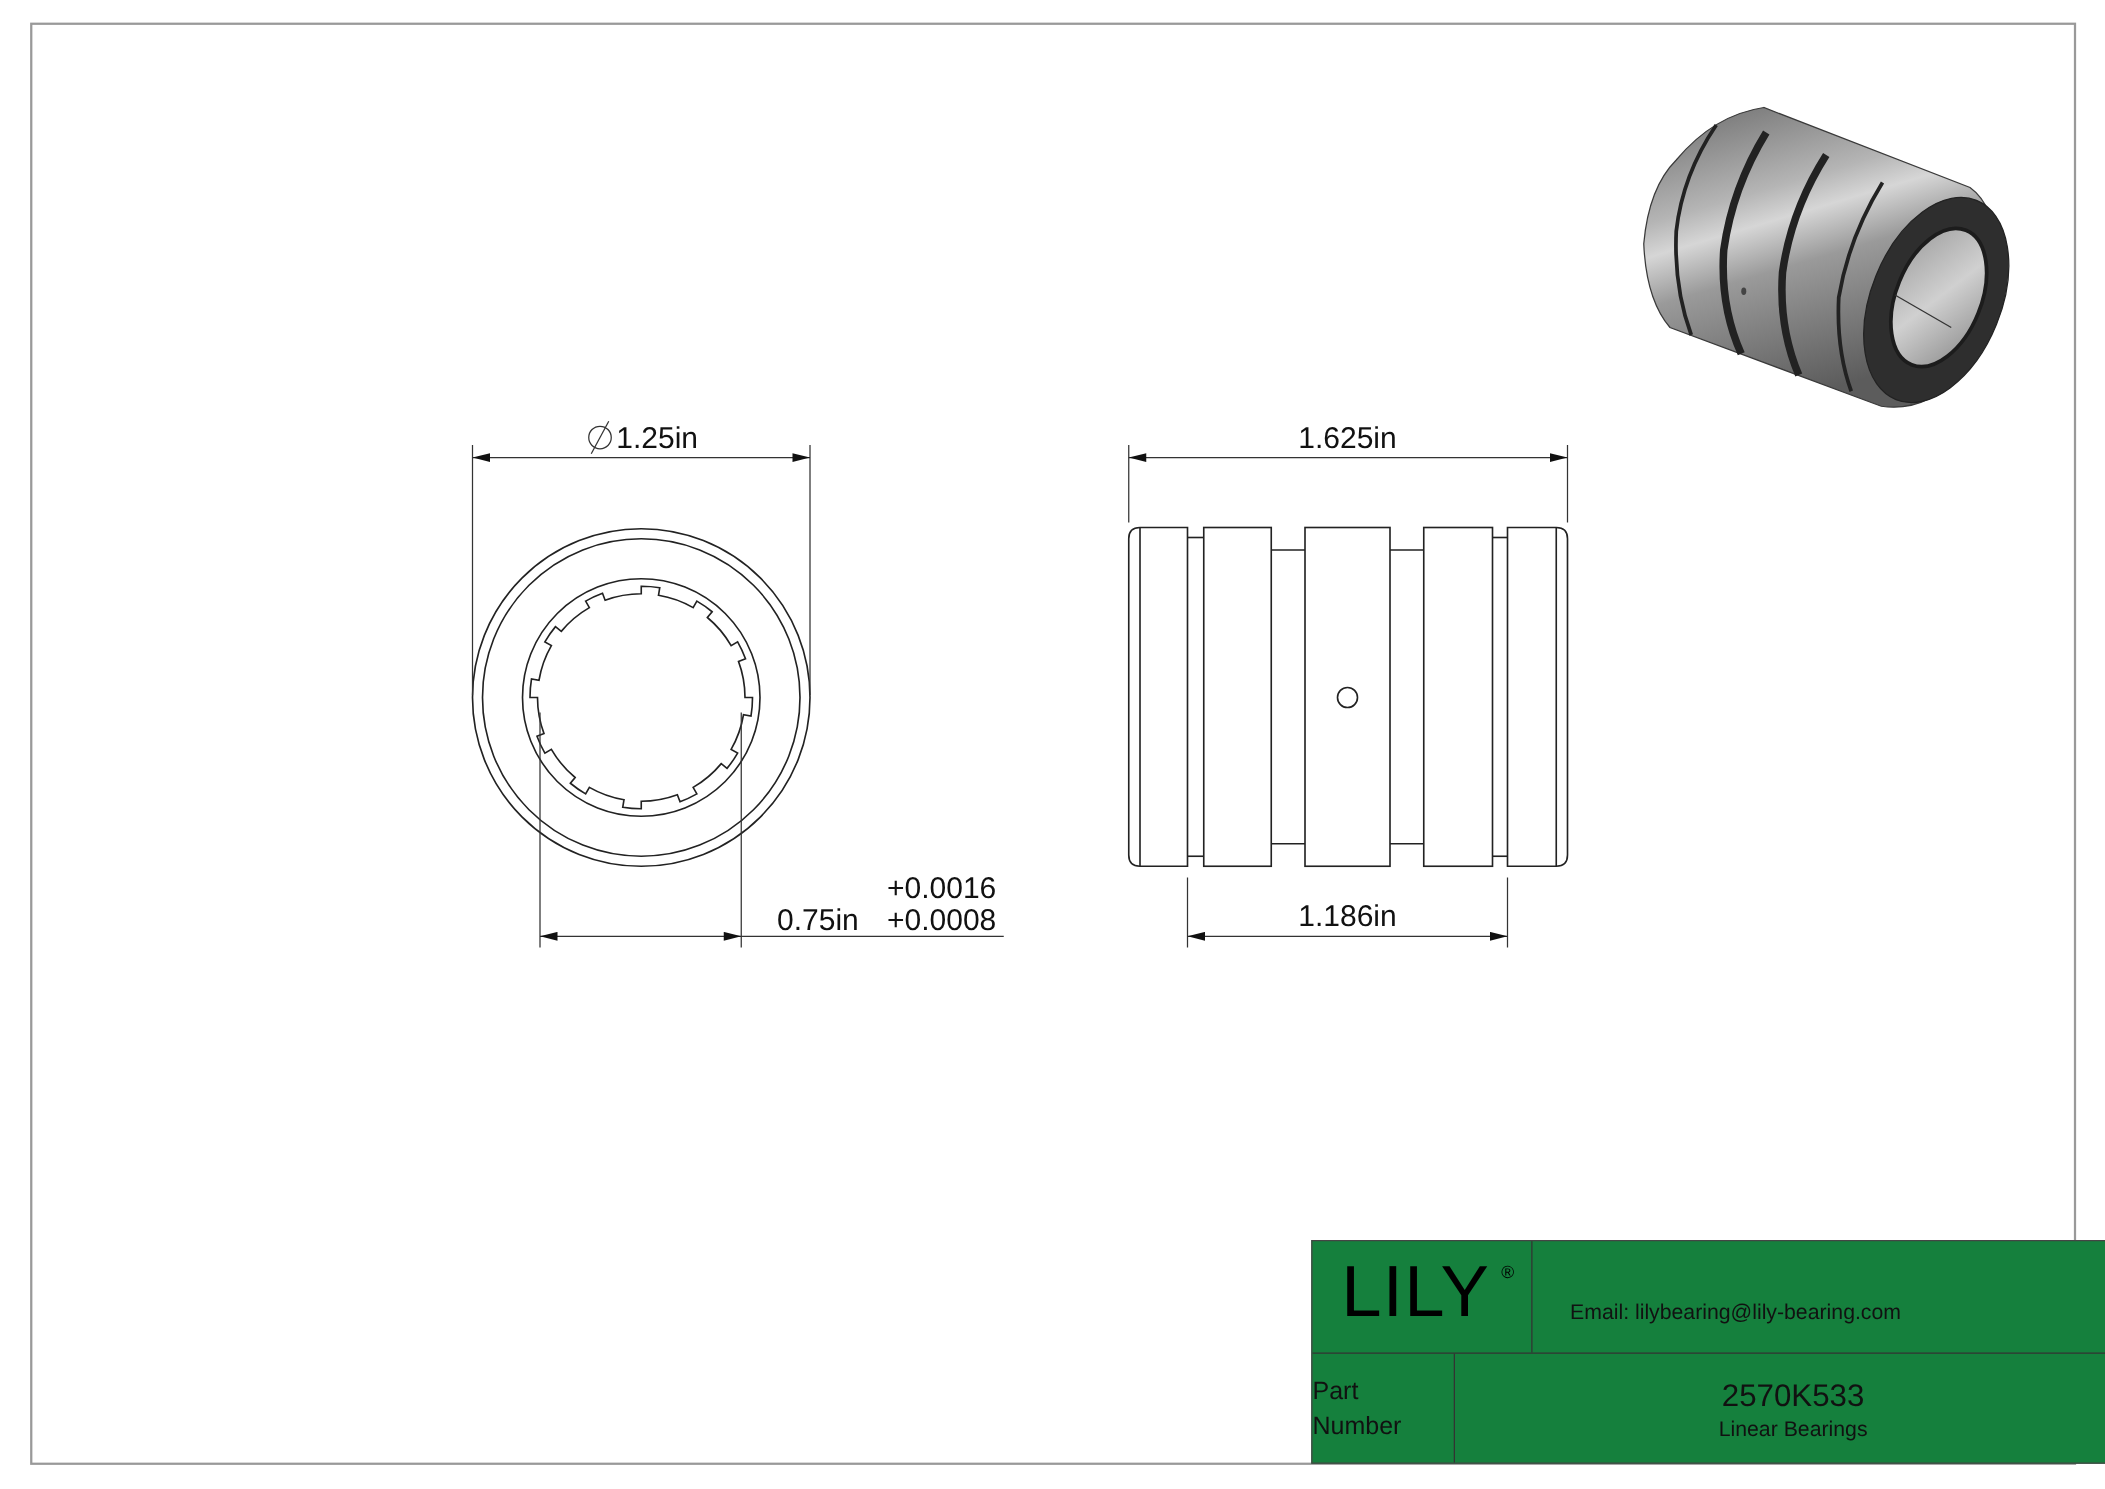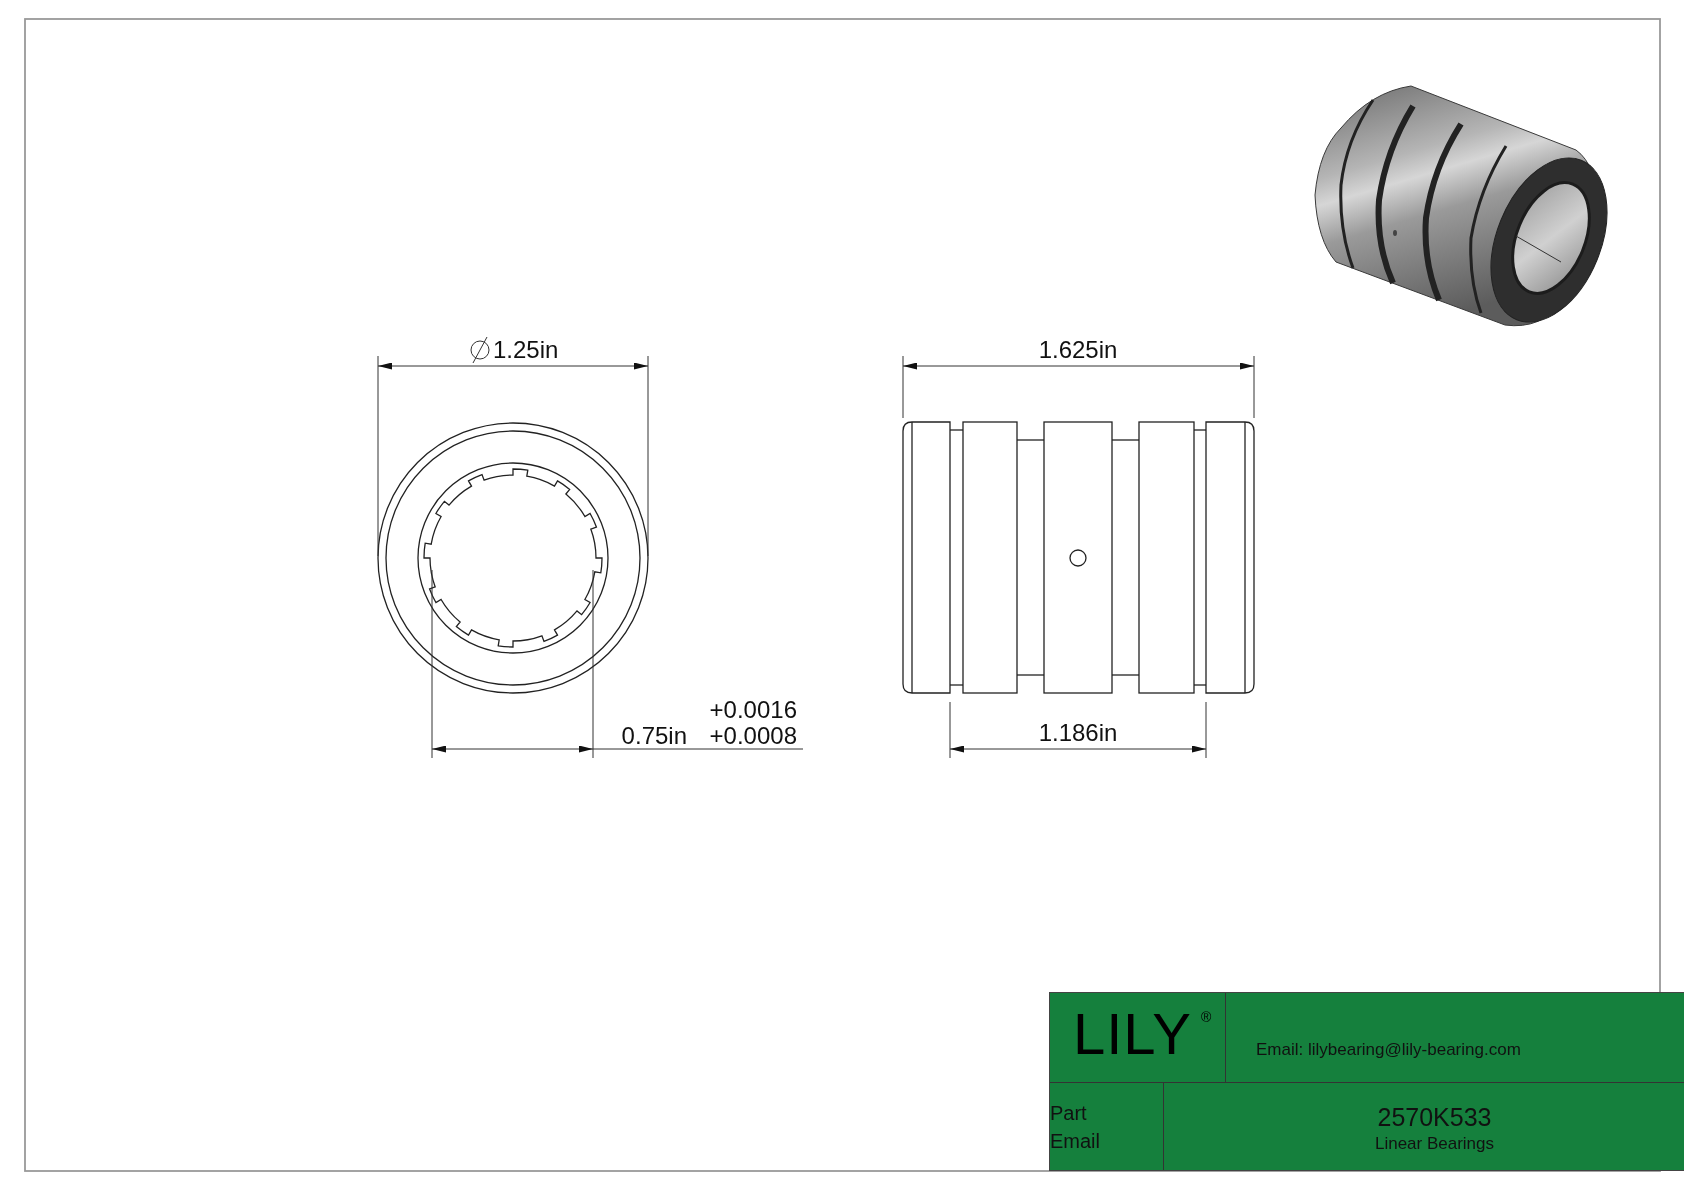--- a/index.html
+++ b/index.html
@@ -143,21 +143,21 @@
         <span class="tb-logo-text">LILY</span>
         <span class="tb-reg">®</span>
       </div>
       <div class="tb-company">
         <div class="tb-email">Email: lilybearing@lily-bearing.com</div>
       </div>
     </div>
     <div class="tb-row2">
       <div class="tb-part-label">
         <div>Part</div>
-        <div>Email</div>
+        <div>Number</div>
       </div>
       <div class="tb-part-value">
         <div class="tb-part-number">2570K533</div>
         <div class="tb-part-desc">Linear Bearings</div>
       </div>
     </div>
   </div>
 </div>
 
 </body></html>

